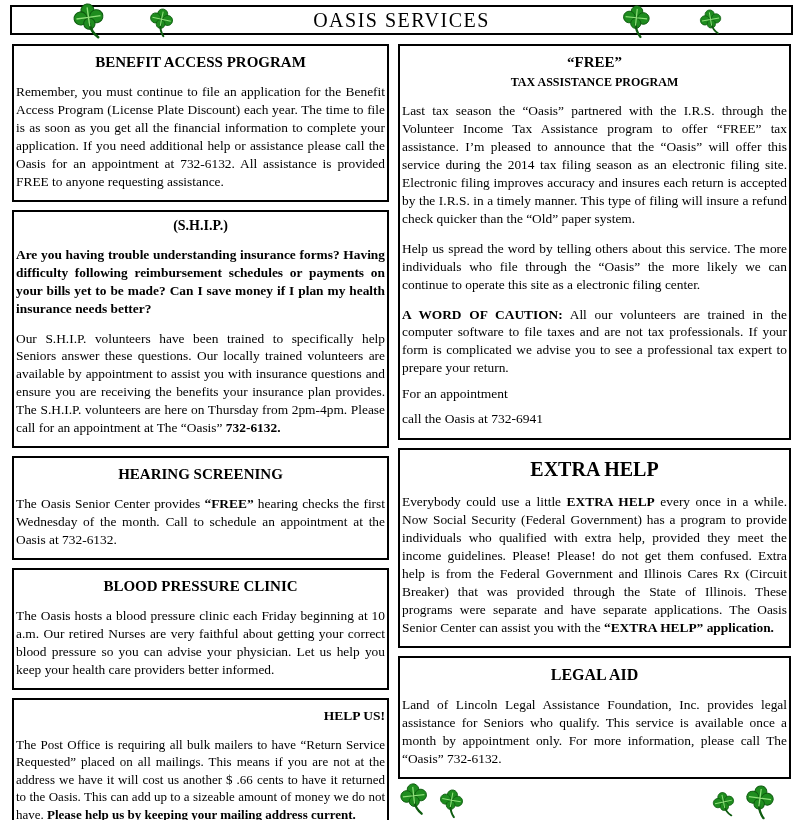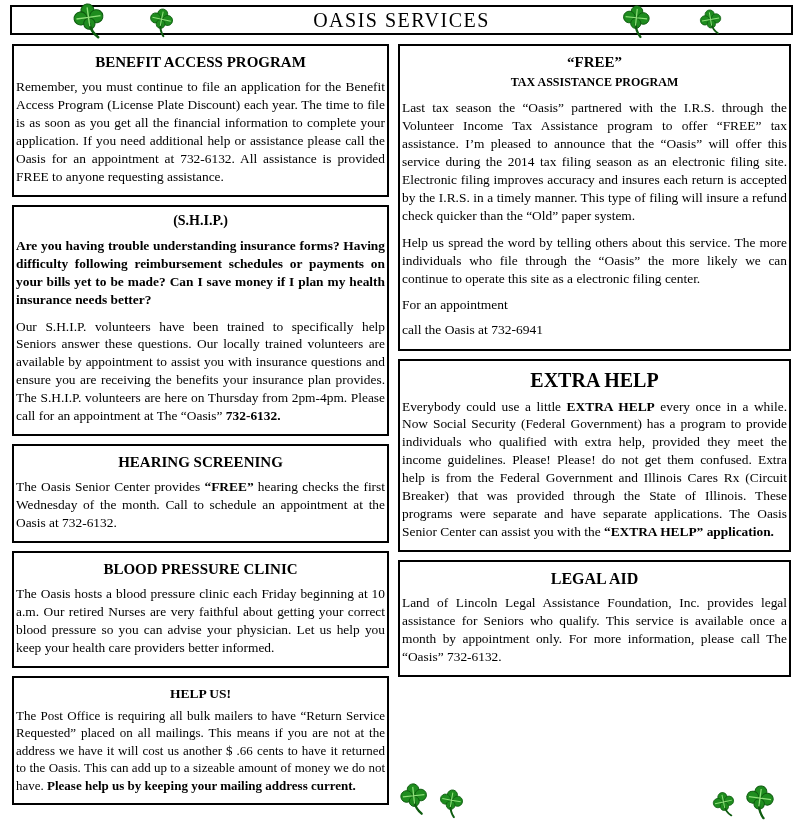--- a/index.html
+++ b/index.html
@@ -24,30 +24,30 @@
     display:flex; gap:9px; align-items:flex-start;
   }
   .col-left  { width:377px; flex:none; }
   .col-right { width:393px; flex:none; }
 
   .box {
     border:2px solid #000; background:#fff;
     padding:6px 2px 9px; margin-bottom:8px;
   }
   .box h2 { text-align:center; font-size:15px; font-weight:bold; margin:2px 0 7px; }
-  .box p  { font-size:13.4px; line-height:1.34; text-align:justify; margin:0 0 9px; }
+  .box p  { font-size:13.4px; line-height:1.34; text-align:justify; margin:12px 0 9px; }
   .box p:last-child { margin-bottom:0; }
   .b { font-weight:bold; }
 
   
   .ship h2.main { margin-bottom:2px; }
   .ship h2.sub  { font-size:14px; margin:0 0 8px; }
   .ship p.questions { font-weight:bold; }
 
-  .helpus h2 { font-size:13.5px; margin-bottom:5px; }
+  .helpus h2 { font-size:13.5px; margin-bottom:5px;text-align:right; }
   .helpus p  { font-size:13px; }
 
   .tax h2.free { margin-bottom:4px; }
   .tax h2.taxprog { font-size:12px; margin:4px 0 9px; }
   .tax .appt { font-weight:normal; font-size:13.5px; margin:2px 0 9px; }
   .tax .appt:last-child { margin-bottom:2px; }
 
   .extra h2 { font-size:20px; margin-bottom:6px; }
   .legal h2 { font-size:16px; margin-bottom:6px; }
 
@@ -135,20 +135,21 @@
 
     </div>
 
     <div class="col-right">
 
       <section class="box tax">
         <h2 class="free">“FREE”</h2>
         <h2 class="taxprog">TAX ASSISTANCE PROGRAM</h2>
         <p>Last tax season the “Oasis” partnered with the I.R.S. through the Volunteer Income Tax Assistance program to offer “FREE” tax assistance. I’m pleased to announce that the “Oasis” will offer this service during the 2014 tax filing season as an electronic filing site. Electronic filing improves accuracy and insures each return is accepted by the I.R.S. in a timely manner. This type of filing will insure a refund check quicker than the “Old” paper system.</p>
         <p>Help us spread the word by telling others about this service. The more individuals who file through the “Oasis” the more likely we can continue to operate this site as a electronic filing center.</p>
+        <p><span class="b">A WORD OF CAUTION:</span><span>  All our volunteers are trained in the computer software to file taxes and are not tax professionals. If your form is complicated we advise you to see a professional tax expert to prepare your return.</span></p>
         <div class="appt">For an appointment</div>
         <div class="appt">call the Oasis at 732-6941</div>
       </section>
 
       <section class="box extra">
         <h2>EXTRA HELP</h2>
         <p><span>Everybody could use a little </span><span class="b">EXTRA HELP</span><span> every once in a while. Now Social Security (Federal Government) has a program to provide individuals who qualified with extra help, provided they meet the income guidelines. Please! Please! do not get them confused. Extra help is from the Federal Government and Illinois Cares Rx (Circuit Breaker) that was provided through the State of Illinois. These programs were separate and have separate applications. The Oasis Senior Center can assist you with the </span><span class="b">“EXTRA HELP” application.</span></p>
       </section>
 
       <section class="box legal">

